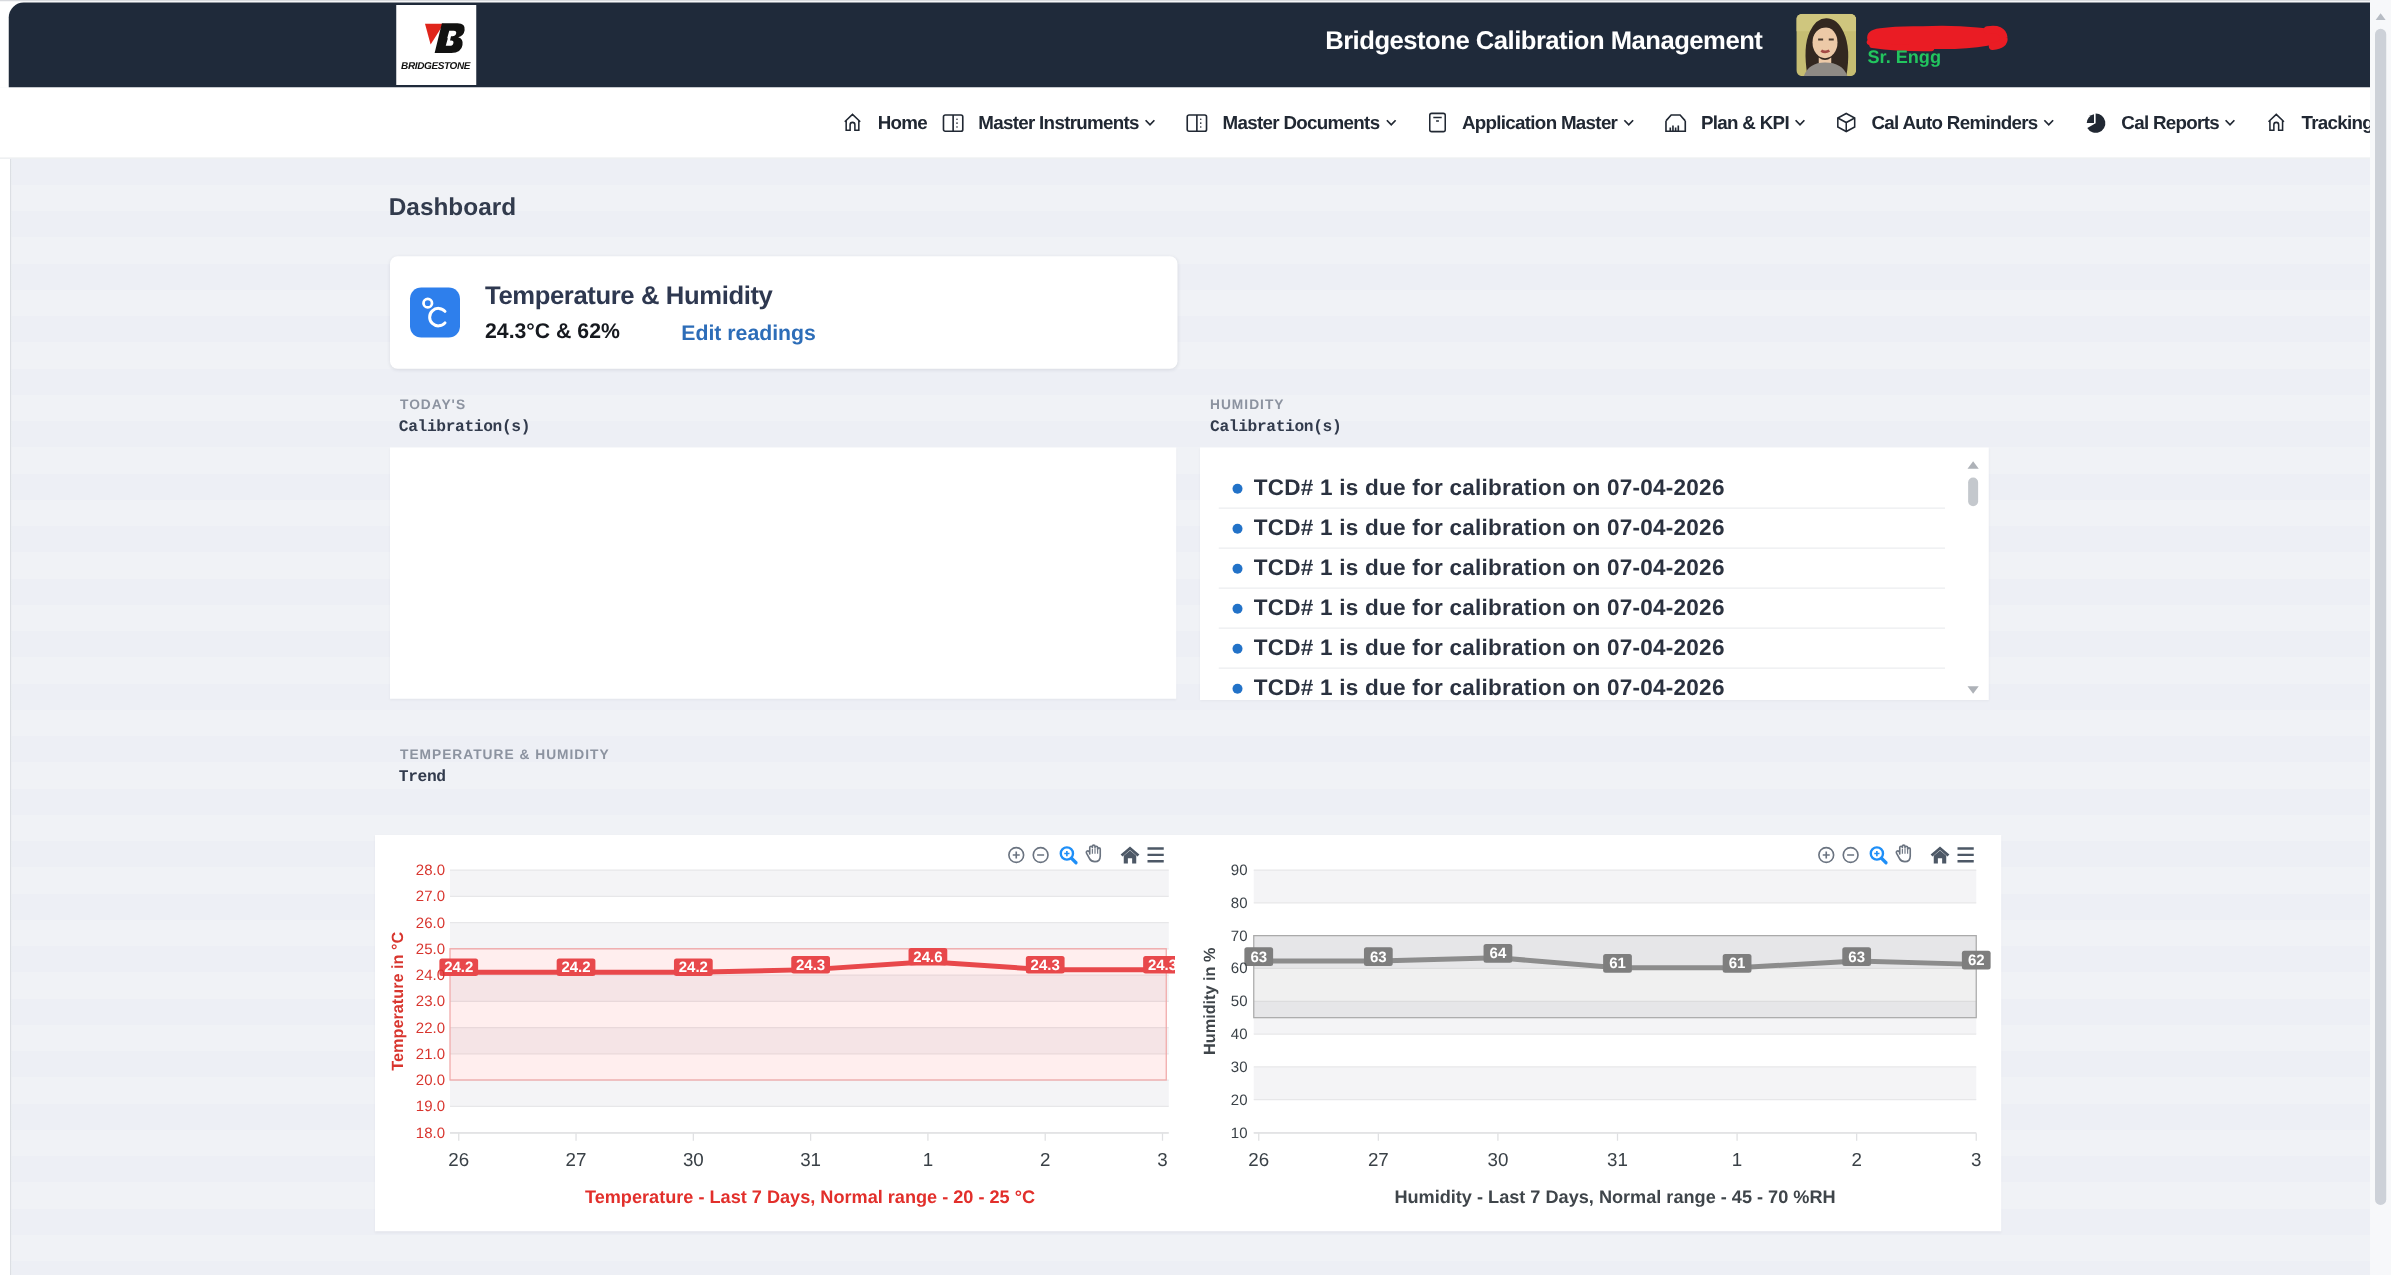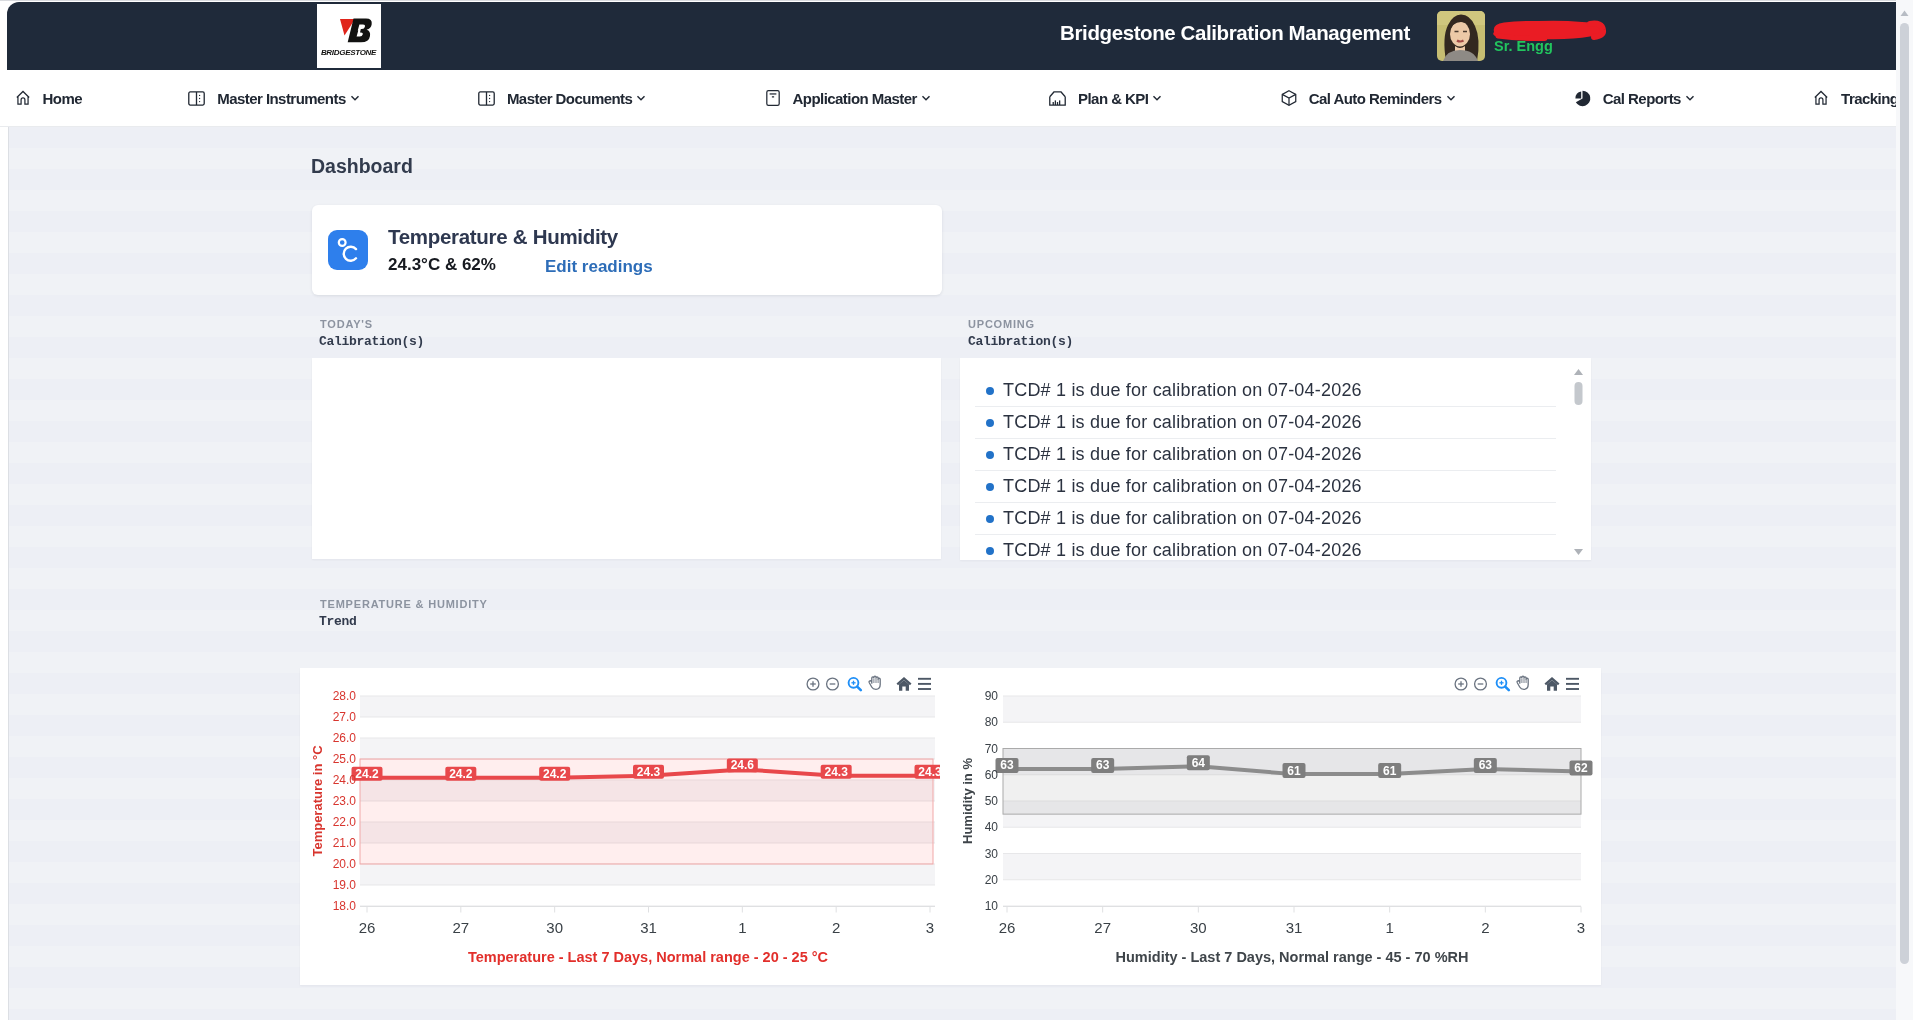--- a/index.html
+++ b/index.html
@@ -12,21 +12,21 @@
   #topline { position:absolute; left:0; top:0; width:1913px; height:1px; background:#d8dade; z-index:9; }
   #header { position:absolute; left:7px; top:2px; width:1889px; height:68px; background:#1f2a3a; border-top-left-radius:12px; }
   #logo { position:absolute; left:310px; top:2px; width:64px; height:64px; background:#fff; }
   #htitle { position:absolute; left:-7px; top:19px; width:2470px; text-align:center; color:#fff; font-size:20.5px; letter-spacing:-0.4px; font-weight:700; }
   #avatar { position:absolute; left:1430px; top:9px; width:48px; height:50px; border-radius:5px; overflow:hidden; }
   #scribble { position:absolute; left:1483px; top:16px; }
   #srengg { position:absolute; left:1487px; top:36px; color:#22c55e; font-size:14.5px; font-weight:700; }
 
   
   #nav { position:absolute; left:0; top:70px; width:1896px; height:57px; background:#fff; border-bottom:1px solid #e9ebee; }
-  #navrow { position:absolute; left:8px; top:0; width:100%; height:56px; display:flex; align-items:center; justify-content:space-between; }
+  #navrow { position:absolute; left:8px; top:0; width:100%; height:56px; display:flex; align-items:center; justify-content:flex-end; }
   .navitem { display:flex; align-items:center; margin:0 5.5px; color:#212833; font-size:15px; font-weight:700; letter-spacing:-0.55px; white-space:nowrap; }
   .navitem svg { margin-right:11px; }
   .chev { margin-left:3px; }
 
   
   #bgstripes { position:absolute; left:9px; top:127px; width:1887px; height:893px;
      background: repeating-linear-gradient(to bottom, #edeff5 0 21px, #f0f2f6 21px 42px); }
   #leftstrip { position:absolute; left:0; top:127px; width:9px; height:893px; background:#fff; border-right:1px solid #dcdfe4; }
 
   h1.dash { position:absolute; left:311px; top:155px; font-size:19.5px; font-weight:700; color:#323b4d; }
@@ -38,21 +38,21 @@
   #cardlink { position:absolute; left:233px; top:52px; font-size:17px; font-weight:700; color:#2d6db8; }
 
   .minicap { position:absolute; font-size:11px; font-weight:700; color:#8c93a0; letter-spacing:0.8px; }
   .sechead { position:absolute; font-size:13px; letter-spacing:-0.3px; font-weight:700; color:#323b4d;font-family:Liberation Mono, monospace; }
 
   #panel-today { position:absolute; left:312px; top:358px; width:629px; height:201px; background:#fff; box-shadow:0 1px 2px rgba(30,40,60,0.05); }
   #panel-upcoming { position:absolute; left:960px; top:358px; width:631px; height:202px; background:#fff; box-shadow:0 1px 2px rgba(30,40,60,0.05); overflow:hidden; }
 
   .li { position:absolute; left:0; width:100%; height:32px; }
   .li .dot { position:absolute; left:26px; top:12px; width:8px; height:8px; border-radius:50%; background:#2272c8; }
-  .li .txt { position:absolute; left:43px; top:5px; font-size:18px; letter-spacing:0.2px; font-weight:400; color:#2b3240; }
+  .li .txt { position:absolute; left:43px; top:5px; font-size:18px; letter-spacing:0.2px; font-weight:700; color:#2b3240; }
   .li .sep { position:absolute; left:15px; right:35px; bottom:0; height:1px; background:#ebedf0; }
 
   #panel-trend { position:absolute; left:300px; top:668px; width:1301px; height:317px; background:#fff; box-shadow:0 1px 2px rgba(30,40,60,0.05); }
 
   
   #sbar { position:absolute; right:0; top:0; width:17px; height:1020px; background:#f7f8fa; }
   #sbar .thumb { position:absolute; left:4px; top:23px; width:9px; height:941px; border-radius:5px; background:#cdd1d8; }
 </style>
 </head>
 <body>
@@ -156,21 +156,21 @@
     </svg></div>
     <div id="cardtitle">Temperature &amp; Humidity</div>
     <div id="cardval">24.3°C &amp; 62%</div>
     <div id="cardlink">Edit readings</div>
   </div>
 
   <div class="minicap" style="left:320px; top:318px;text-align:right;">TODAY'S</div>
   <div class="sechead" style="left:319px; top:334px;">Calibration(s)</div>
   <div id="panel-today"></div>
 
-  <div class="minicap" style="left:968px; top:318px;">UPCOMING</div>
+  <div class="minicap" style="left:968px; top:318px;">HUMIDITY</div>
   <div class="sechead" style="left:968px; top:334px;">Calibration(s)</div>
   <div id="panel-upcoming">
     <div class="li" style="top:-23px;">
         <span class="txt">TCD# 1 is due for calibration on 07-04-2026</span>
       </div>
     <div class="li" style="top:17px;">
         <span class="dot"></span>
         <span class="txt">TCD# 1 is due for calibration on 07-04-2026</span>
         <span class="sep"></span>
       </div>

